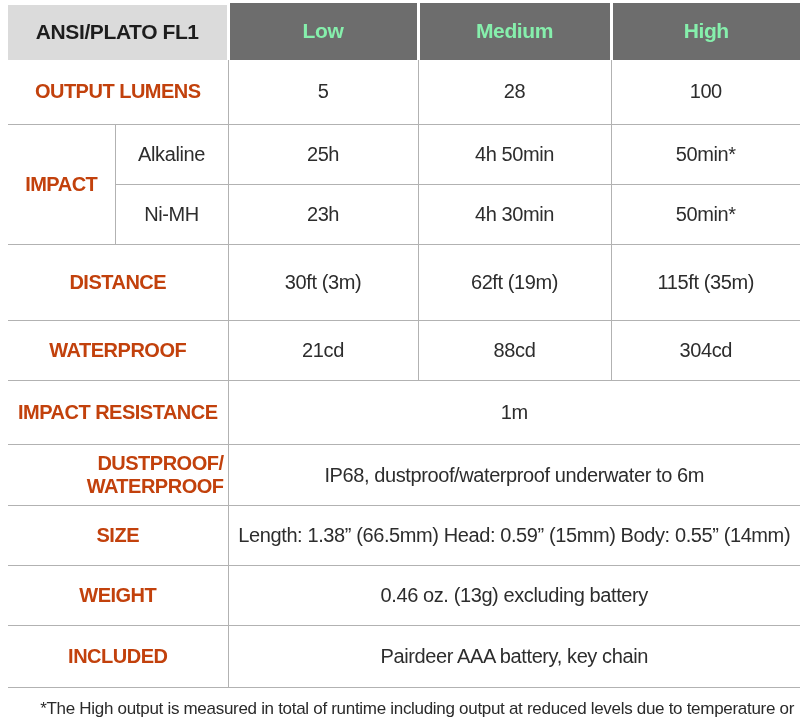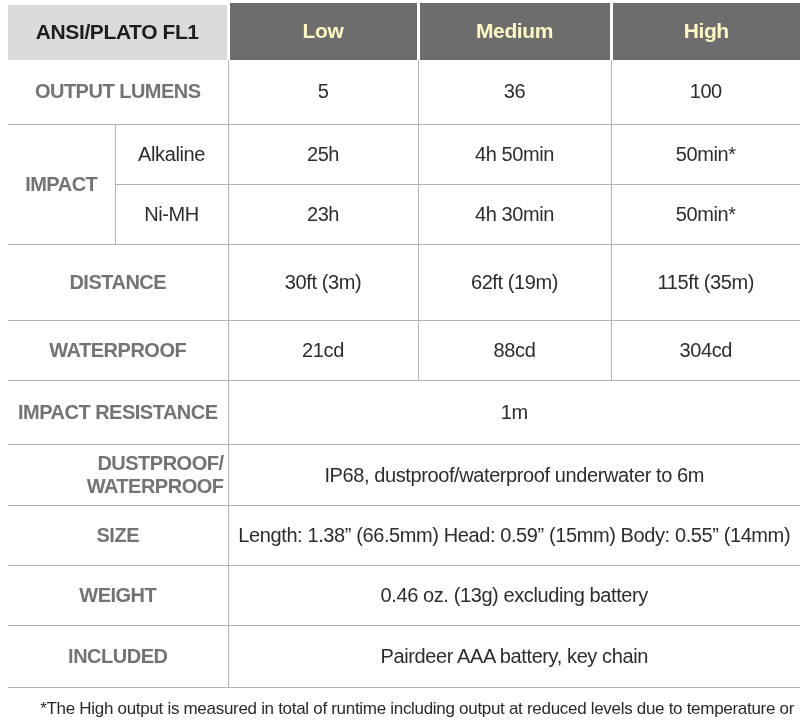--- a/index.html
+++ b/index.html
@@ -38,33 +38,33 @@
   th.label-hdr {
     background: #dbdbdb;
     color: #1d1d1d;
     font-size: 21px;
     font-weight: bold;
     letter-spacing: -0.4px;
     border-top: 5px solid #ffffff;
   }
   th.col-hdr {
     background: #6d6d6d;
-    color: #fef9c3;
+    color: #86efac;
     font-size: 21px;
     font-weight: bold;
     letter-spacing: -0.4px;
     border-left: 3px solid #ffffff;
   }
 
   
   tr.first-data > td { border-top: none; }
 
   td.lbl {
     font-weight: bold;
-    color: #737373;
+    color: #c2410c;
     font-size: 20px;
     letter-spacing: -0.5px;
   }
   td.sub, td.val {
     color: #2d2d2d;
     font-size: 20px;
     letter-spacing: -0.4px;
     font-weight: normal;
   }
   .pre { white-space: pre-line; line-height: 1.15; text-align: right; }
@@ -96,21 +96,21 @@
       <tr style="height:57px">
     <th class="label-hdr" colspan="2">ANSI/PLATO FL1</th>
     <th class="col-hdr">Low</th>
     <th class="col-hdr">Medium</th>
     <th class="col-hdr">High</th>
   </tr>
 
   <tr class="first-data" style="height:65px">
     <td class="lbl" colspan="2">OUTPUT LUMENS</td>
     <td class="val">5</td>
-    <td class="val">36</td>
+    <td class="val">28</td>
     <td class="val">100</td>
   </tr>
 
   <tr style="height:60px">
     <td class="lbl" rowspan="2">IMPACT</td>
     <td class="sub">Alkaline</td>
     <td class="val">25h</td>
     <td class="val">4h 50min</td>
     <td class="val">50min*</td>
   </tr>

